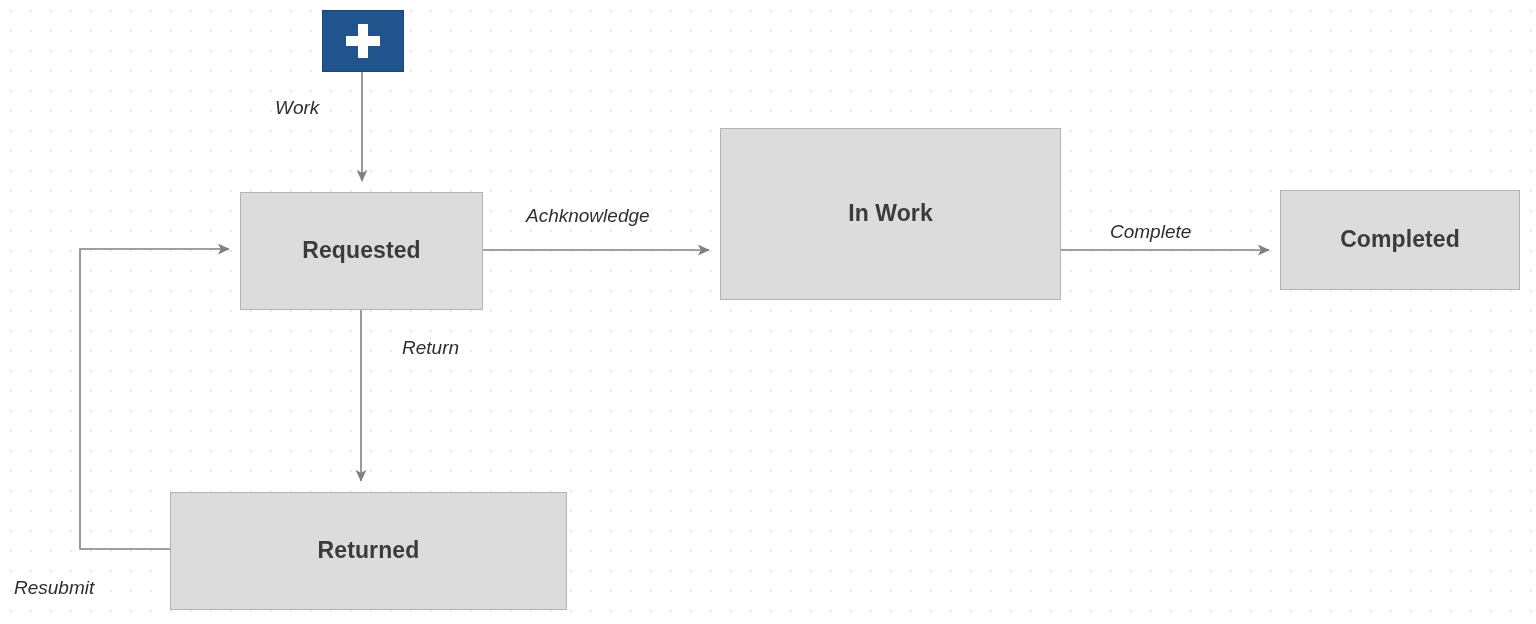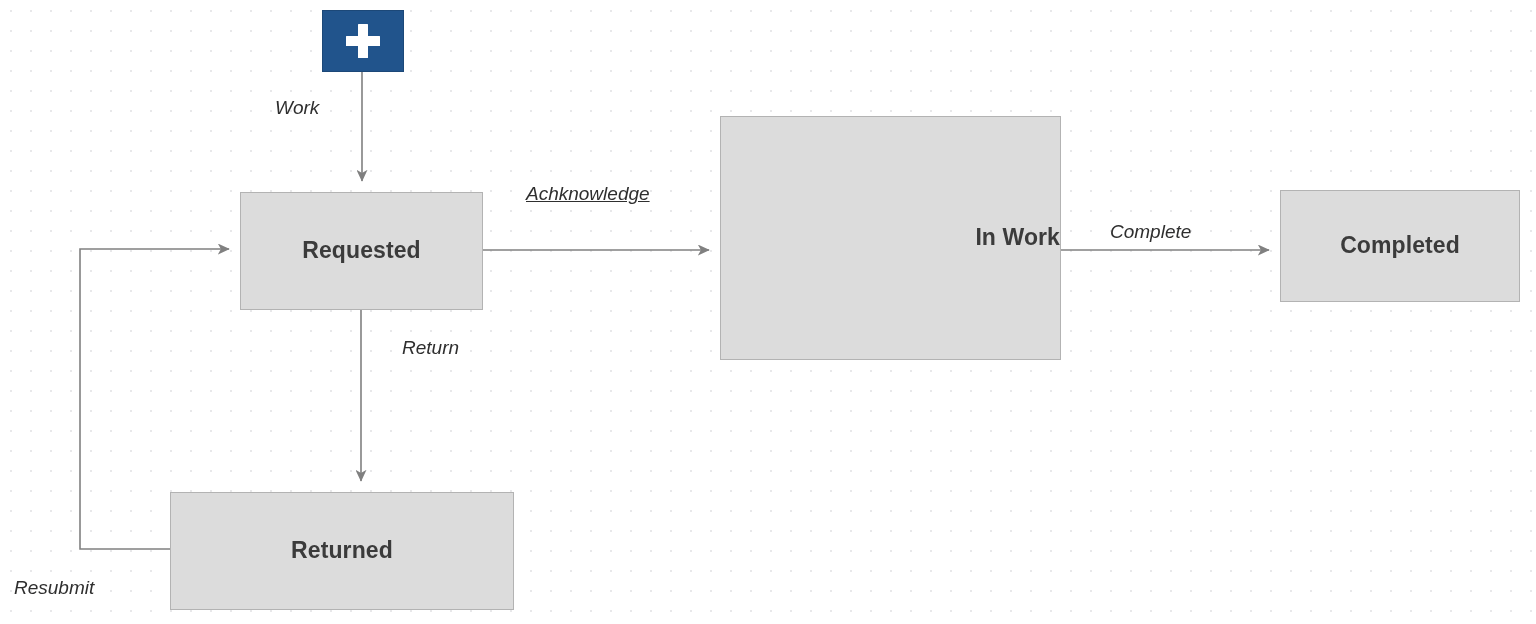--- a/index.html
+++ b/index.html
@@ -121,35 +121,35 @@
   </svg>
 
   <div class="node start-node" style="left:322px; top:10px; width:82px; height:62px;">
     <span class="plus-glyph"></span>
   </div>
 
   <div class="node state" style="left:240px; top:192px; width:243px; height:118px;">
     <span class="node-label">Requested</span>
   </div>
 
-  <div class="node state" style="left:720px; top:116px; width:341px; height:244px;justify-content:flex-end;">
+  <div class="node state" style="left:720px; top:128px; width:341px; height:172px;">
     <span class="node-label">In Work</span>
   </div>
 
-  <div class="node state" style="left:1280px; top:190px; width:240px; height:112px;">
+  <div class="node state" style="left:1280px; top:190px; width:240px; height:100px;">
     <span class="node-label">Completed</span>
   </div>
 
-  <div class="node state" style="left:170px; top:492px; width:344px; height:118px;">
+  <div class="node state" style="left:170px; top:492px; width:397px; height:118px;">
     <span class="node-label">Returned</span>
   </div>
 
   <div class="edge-label" style="left:275px; top:98px;">Work</div>
 
-  <div class="edge-label" style="left:526px; top:184px;text-decoration:underline;">Achknowledge</div>
+  <div class="edge-label" style="left:526px; top:206px;">Achknowledge</div>
 
   <div class="edge-label" style="left:1110px; top:198px;margin-top:24px;">Complete</div>
 
   <div class="edge-label" style="left:402px; top:338px;text-align:right;">Return</div>
 
   <div class="edge-label" style="left:14px; top:578px;">Resubmit</div>
 
 </div>
 
 </body></html>

